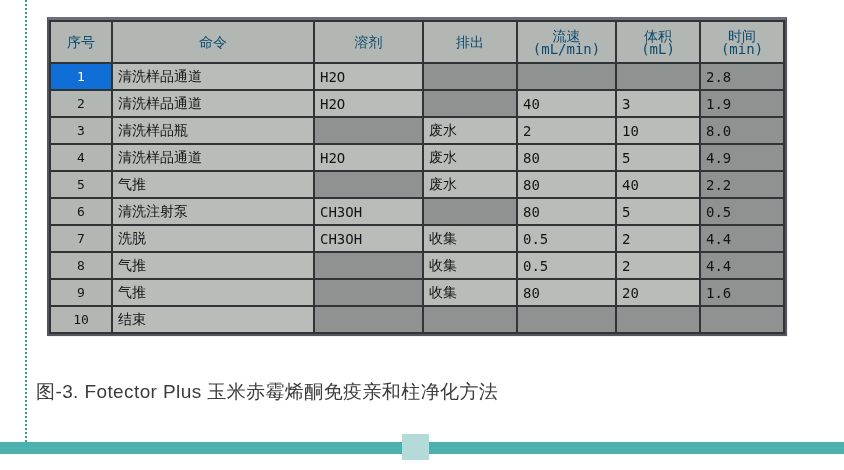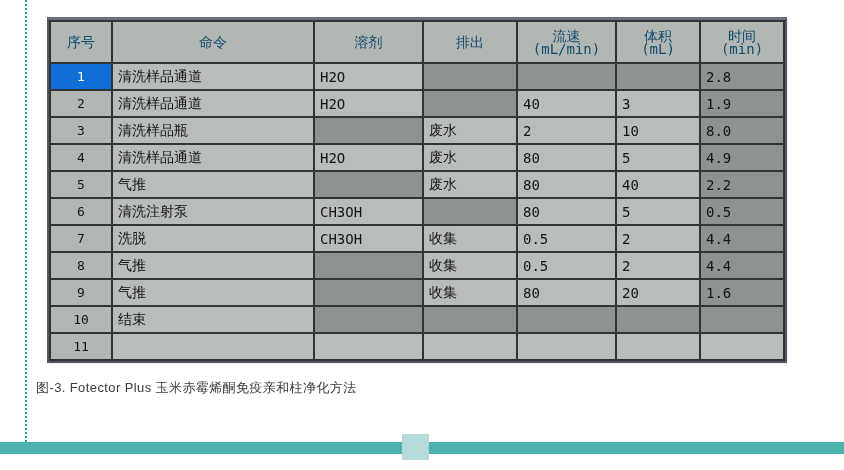--- a/index.html
+++ b/index.html
@@ -35,21 +35,21 @@
   td.light{background:var(--cell-light,#b9bdba);}
   td.dark{background:var(--cell-dark,#8e9290);}
   td.num{
     background:var(--header-bg,#b3b7b4);text-align:center;
     font-family:"DejaVu Sans Mono","Liberation Mono",monospace;font-size:13px;padding:0;
   }
   td.num.selected{background:var(--selected,#0f6fd7);color:#ffffff;}
   
   .caption{
     position:absolute;left:36px;top:379px;
-    font-size:13px;color:#3c3c3c;letter-spacing:0.4px;
+    font-size:19px;color:#3c3c3c;letter-spacing:0.4px;
   }
   
   .bottom-bar{
     position:absolute;left:0;top:442px;width:844px;height:12px;
     background:var(--accent,#4cb2ad);
   }
   .bottom-square{
     position:absolute;left:402px;top:434px;width:27px;height:26px;
     background:var(--accent-light,#b4dbd9);
   }
@@ -165,29 +165,20 @@
         </tr>
         <tr>
           <td class="num">10</td>
           <td class="val light">结束</td>
           <td class="val dark"></td>
           <td class="val dark"></td>
           <td class="val dark"></td>
           <td class="val dark"></td>
           <td class="val dark"></td>
         </tr>
-        <tr>
-          <td class="num">11</td>
-          <td class="val light"></td>
-          <td class="val light"></td>
-          <td class="val light"></td>
-          <td class="val light"></td>
-          <td class="val light"></td>
-          <td class="val light"></td>
-        </tr>
       </tbody>
   </table>
 </div>
 
 <div class="caption">图-3. Fotector Plus 玉米赤霉烯酮免疫亲和柱净化方法</div>
 
 <div class="bottom-bar"></div>
 <div class="bottom-square"></div>
 
 </body></html>

